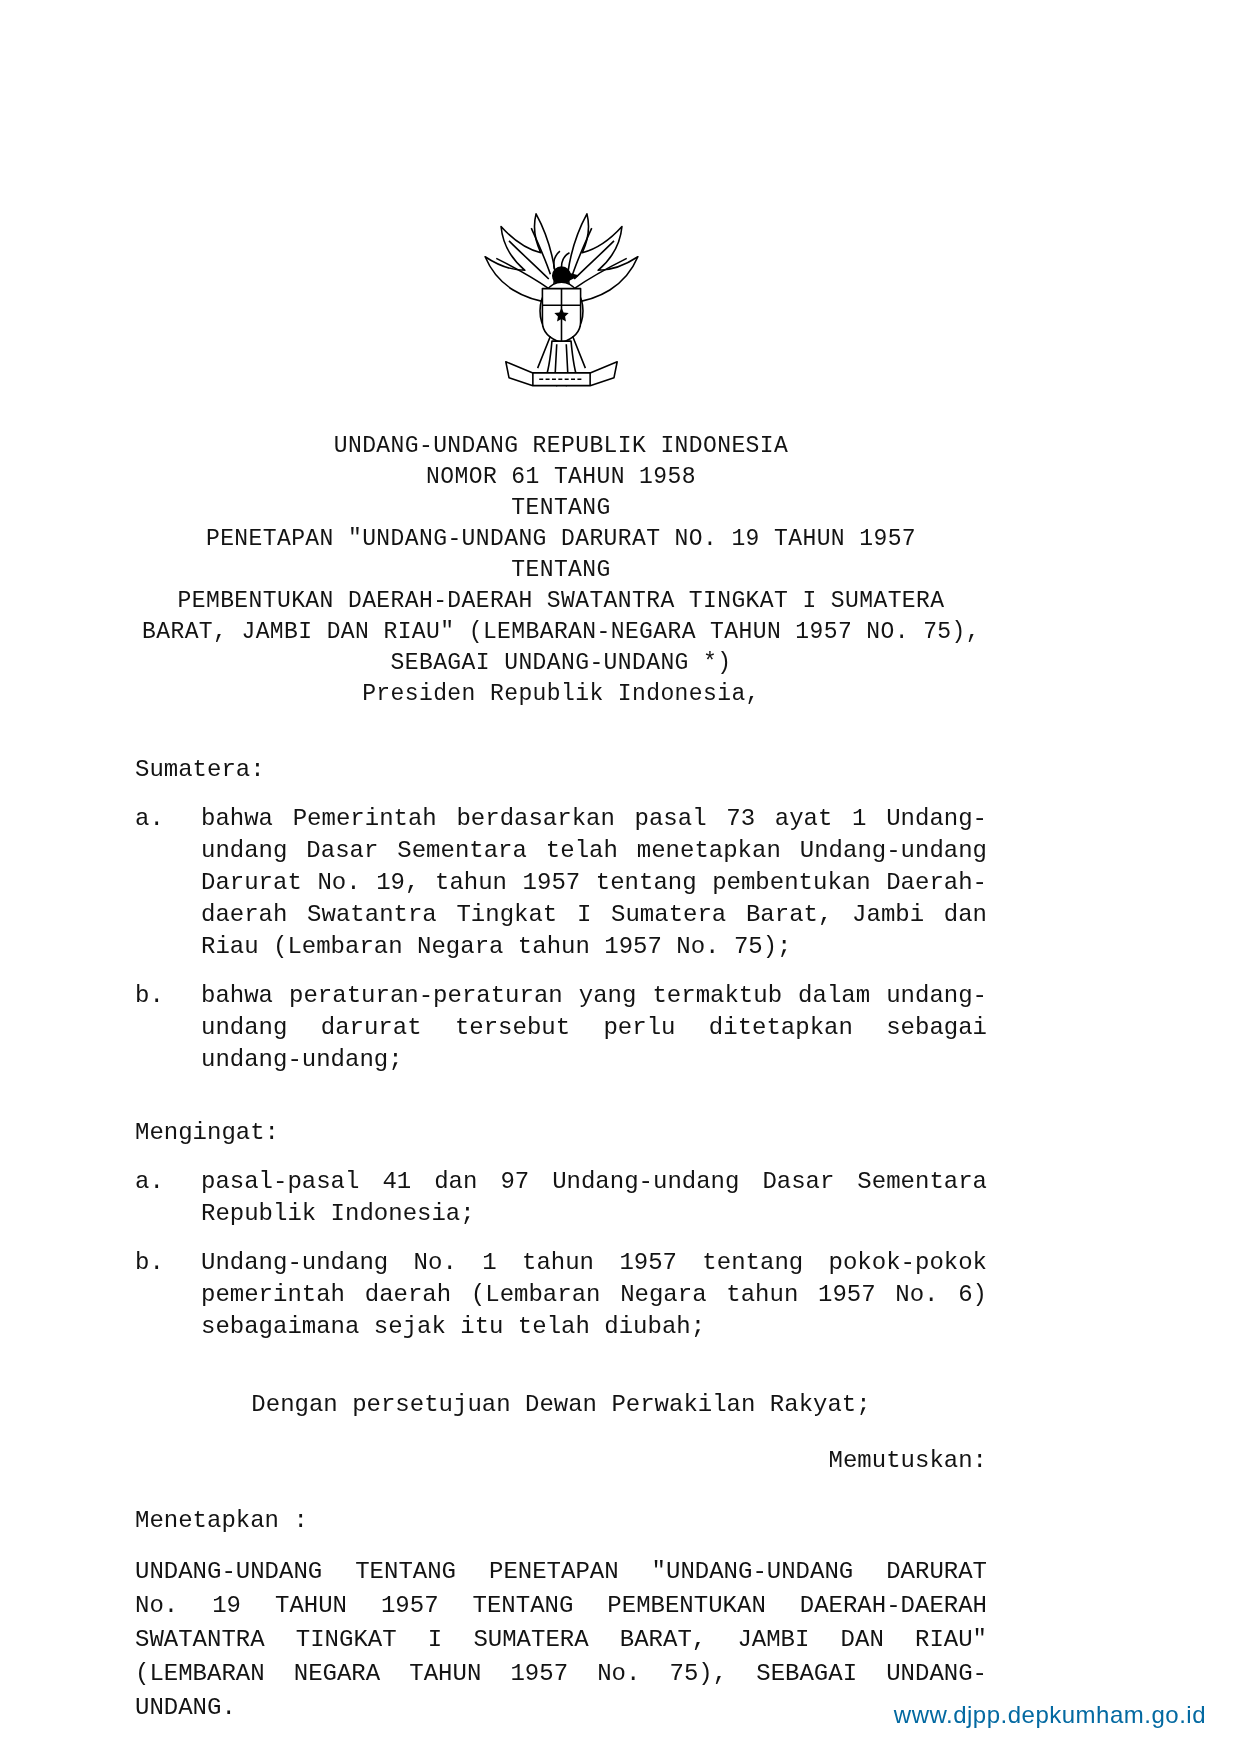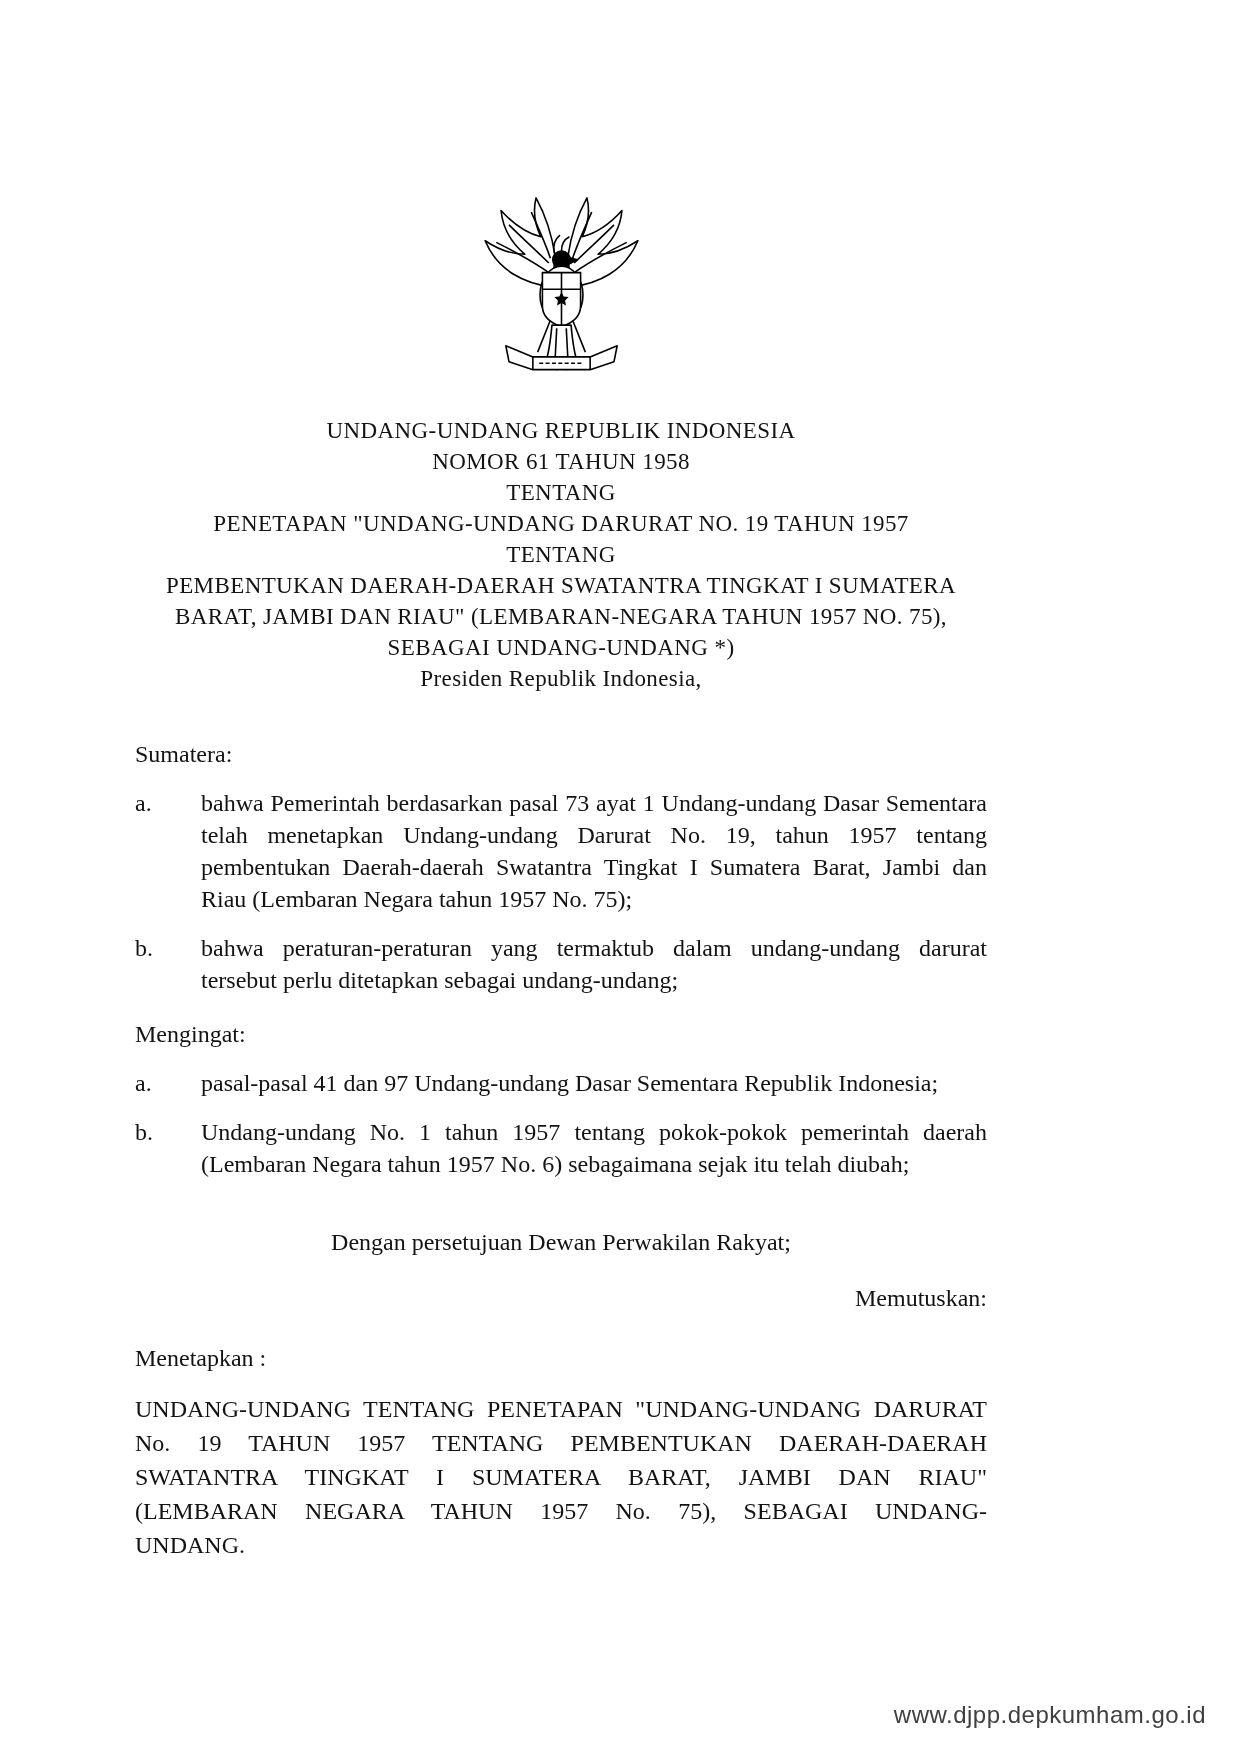--- a/index.html
+++ b/index.html
@@ -10,22 +10,23 @@
     height: 1755px;
     margin: 0 auto;
     background: #ffffff;
     font-family: "Liberation Serif", "DejaVu Serif", serif;
     color: #131313;
     overflow: hidden;
   }
   .content {
     position: absolute;
     left: 135px;
-    top: 0;
+    top: 16px;
     width: 852px;
+    font-family: Liberation Mono, monospace;
   }
   .emblem-wrap {
     margin-top: 186px;
     display: flex;
     justify-content: center;
   }
   .title-block {
     margin-top: 24px;
     text-align: center;
     font-size: 23px;
@@ -62,21 +63,21 @@
     text-align: justify;
     text-justify: inter-word;
     word-spacing: 6px;
   }
   .watermark {
     position: absolute;
     right: 34px;
     bottom: 26px;
     font-family: "Liberation Sans", "DejaVu Sans", sans-serif;
     font-size: 24px;
-    color: #404040;
+    color: #0369a1;
     letter-spacing: 0.5px;
   }
   .garuda { display: block; }
 </style>
 </head>
 <body>
 
 <div class="page">
   <div class="content">
 
@@ -134,21 +135,21 @@
 
     <div class="list-item">
       <div class="item-marker">a.</div>
       <div class="item-text">bahwa Pemerintah berdasarkan pasal 73 ayat 1 Undang-undang Dasar Sementara telah menetapkan Undang-undang Darurat No. 19, tahun 1957 tentang pembentukan Daerah-daerah Swatantra Tingkat I Sumatera Barat, Jambi dan Riau (Lembaran Negara tahun 1957 No. 75);</div>
     </div>
     <div class="list-item">
       <div class="item-marker">b.</div>
       <div class="item-text">bahwa peraturan-peraturan yang termaktub dalam undang-undang darurat tersebut perlu ditetapkan sebagai undang-undang;</div>
     </div>
 
-    <div class="section-label body-text" style="margin-top:22px;">Mengingat:</div>
+    <div class="section-label body-text" style="margin-top:41px;">Mengingat:</div>
 
     <div class="list-item">
       <div class="item-marker">a.</div>
       <div class="item-text">pasal-pasal 41 dan 97 Undang-undang Dasar Sementara Republik Indonesia;</div>
     </div>
     <div class="list-item">
       <div class="item-marker">b.</div>
       <div class="item-text">Undang-undang No. 1 tahun 1957 tentang pokok-pokok pemerintah daerah (Lembaran Negara tahun 1957 No. 6) sebagaimana sejak itu telah diubah;</div>
     </div>
 

